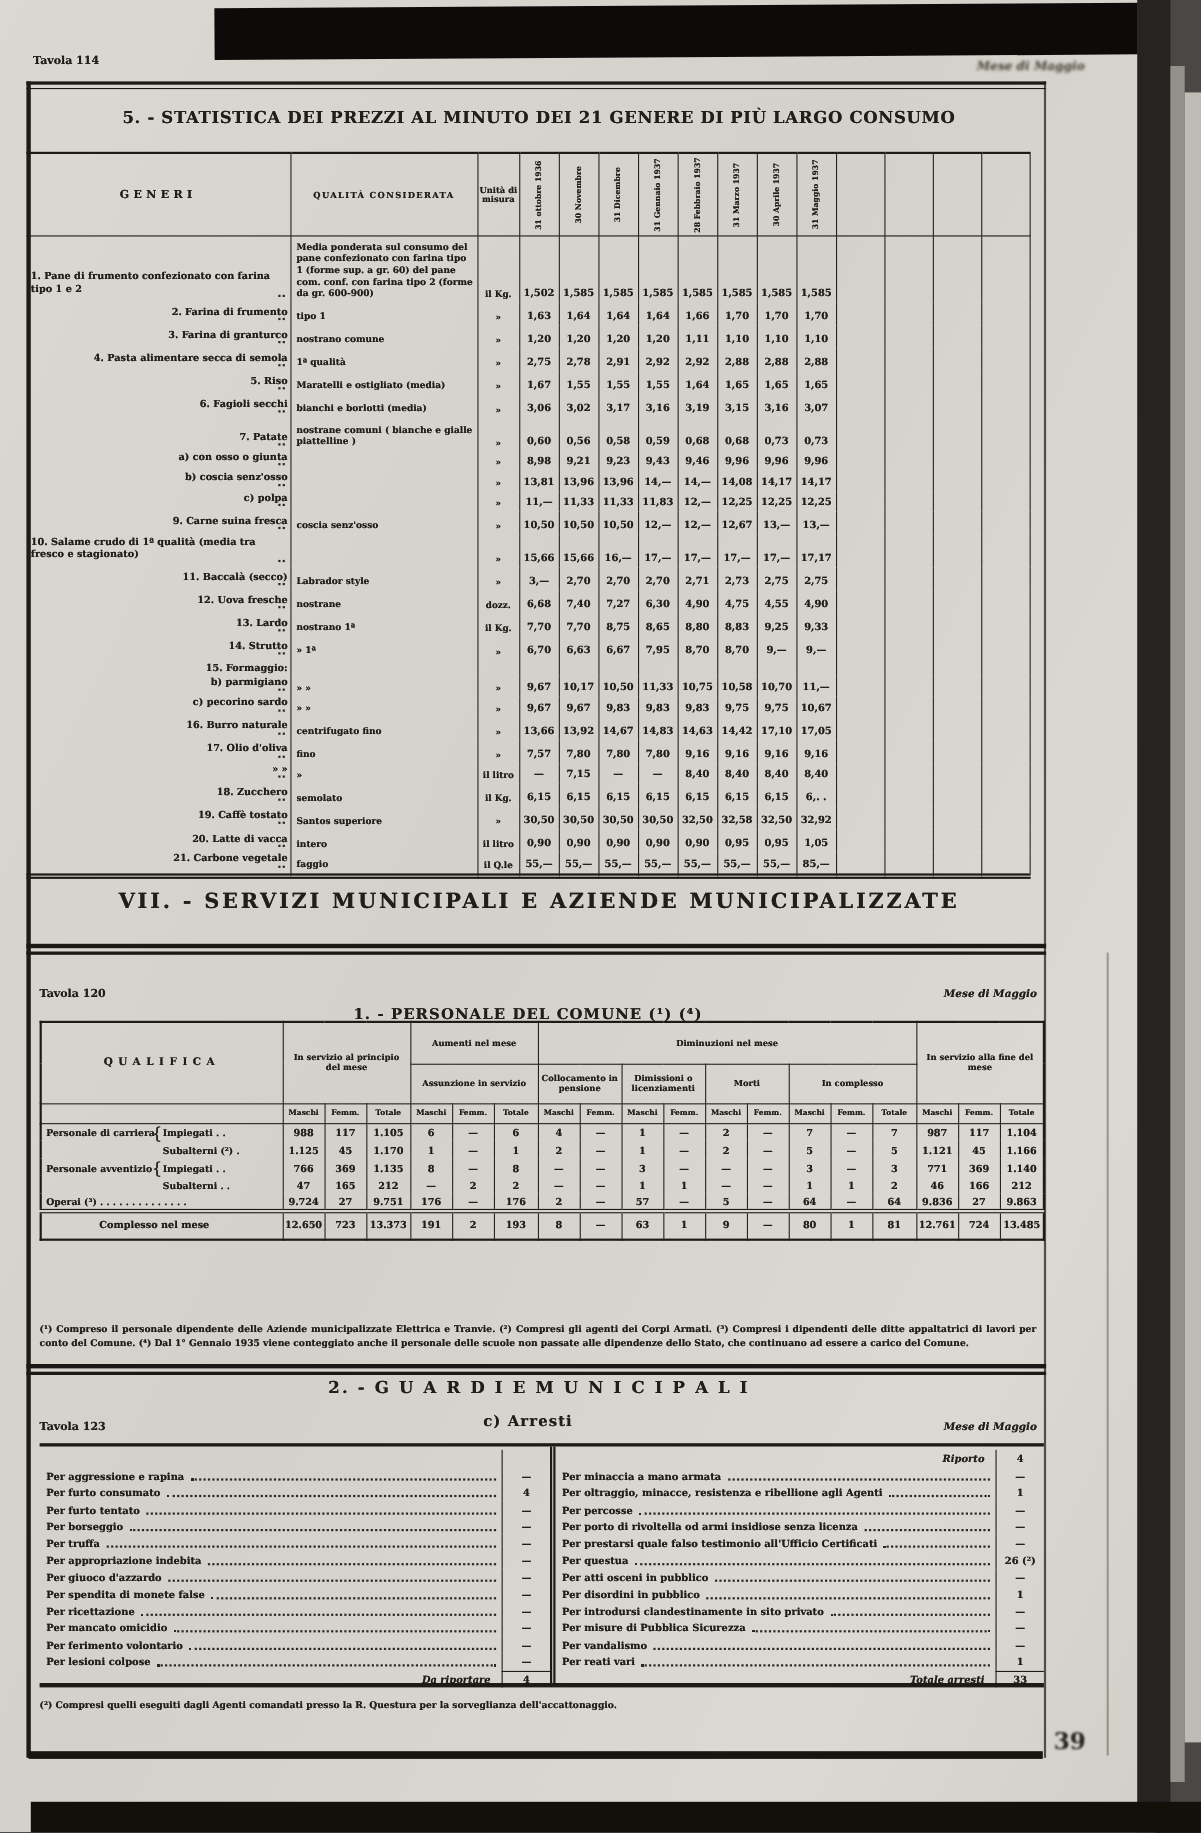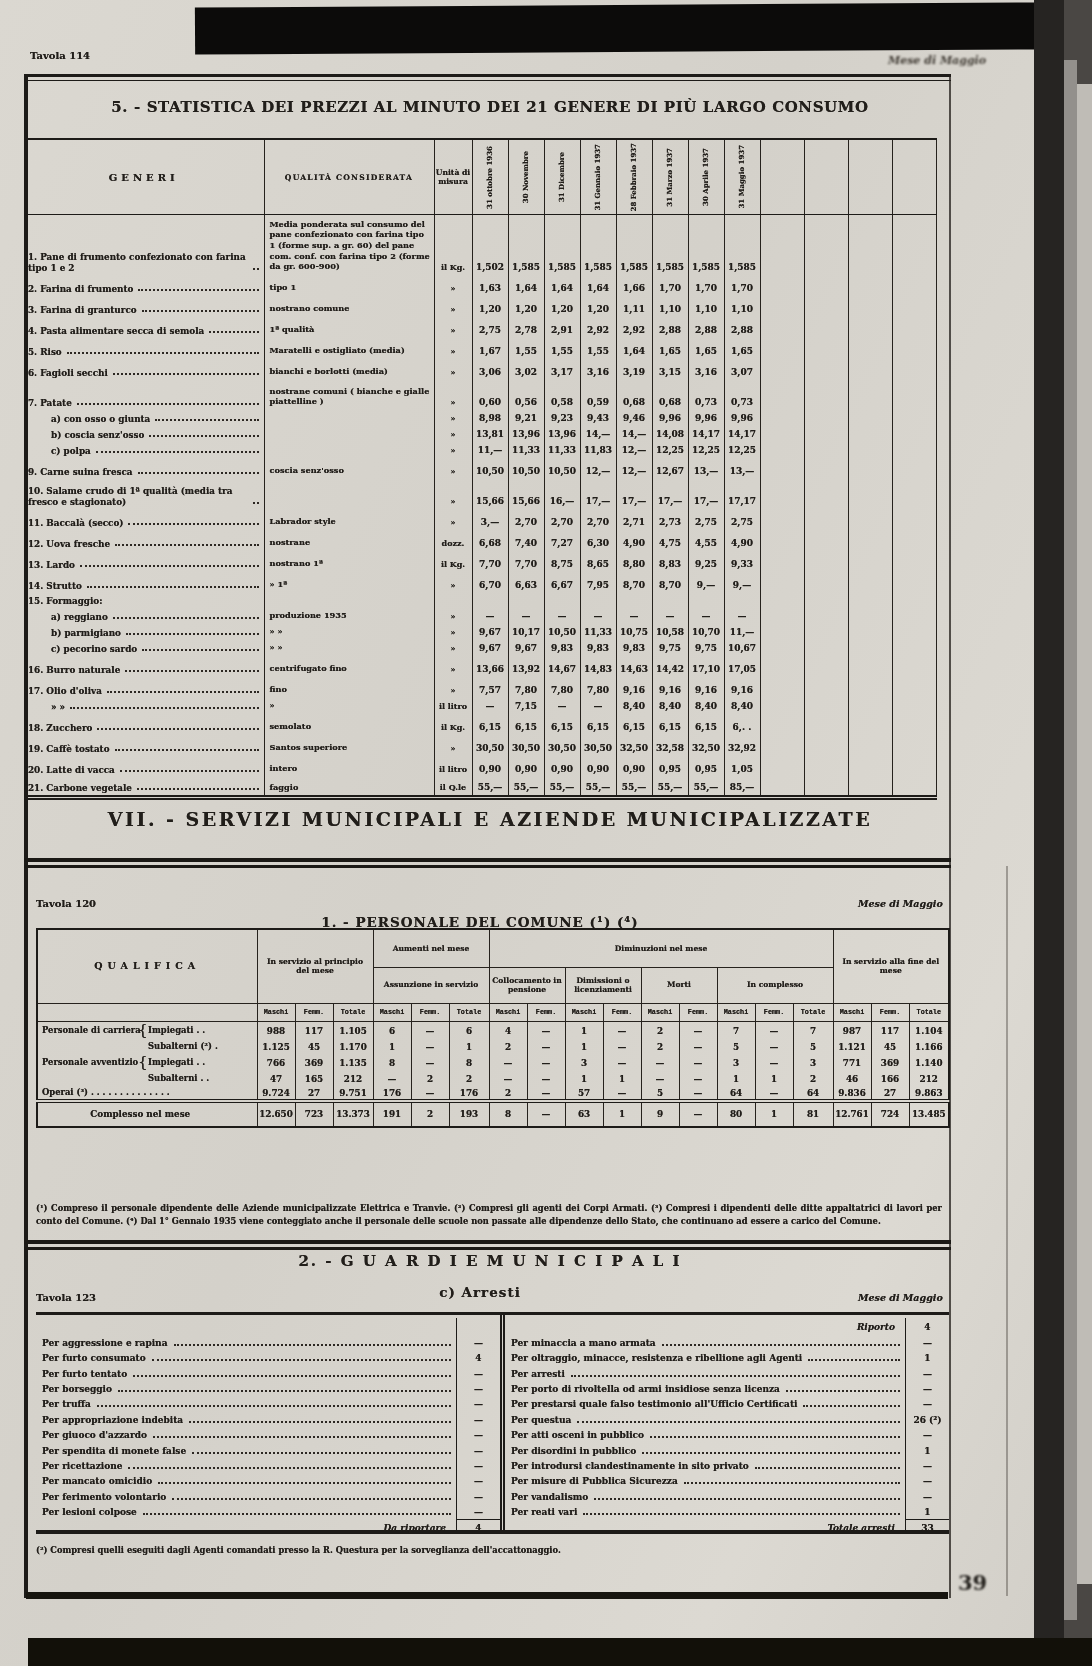--- a/index.html
+++ b/index.html
@@ -34,21 +34,21 @@
   
   #t1 { border-collapse:collapse; table-layout:fixed; width:912px; border-bottom:5px double #1d1b18; }
   #t1 thead td { border:1px solid #26221d; border-top:2px solid #1d1b18; border-bottom:1.5px solid #1d1b18;
     vertical-align:middle; text-align:center; font-weight:bold; height:68px; padding:1px; }
   #t1 thead td.gh { border-left:none; letter-spacing:4px; font-size:10px; }
   #t1 thead td.qh { font-size:7.6px; letter-spacing:1.2px; }
   #t1 thead td.uh { font-size:7.6px; line-height:1.2; }
   .vert { writing-mode:vertical-rl; transform:rotate(180deg); font-size:7px; font-weight:bold; line-height:1.05; white-space:nowrap; margin:2px auto; }
   #t1 tbody td { border-left:1px solid #26221d; border-right:1px solid #26221d; vertical-align:bottom; }
   #t1 tbody td.g { border-left:none; }
-  .gwrap { display:flex; align-items:flex-end; padding:1px 2px 2px 4px; }
+  .gwrap { display:flex; align-items:flex-end; padding:1px 2px 2px 4px;flex-direction:column; }
   .gwrap.ind { padding-left:27px; }
   .glbl { font-size:8.8px; font-weight:bold; line-height:1.18; white-space:normal; }
   .ldr { flex:1; min-width:6px; border-bottom:2px dotted #2c2722; margin:0 3px 3px 5px; height:2px; }
   #t1 td.q { font-size:8.2px; font-weight:bold; line-height:1.3; padding:1px 3px 3px 5px; }
   #t1 td.u { font-size:8px; font-weight:bold; text-align:center; padding-bottom:3px; }
   #t1 td.v { font-size:9px; font-weight:bold; text-align:center; padding-bottom:3px; }
   
   #t2 { border-collapse:collapse; table-layout:fixed; width:912px; border:2px solid #1d1b18; }
   #t2 thead td { border:1px solid #26221d; text-align:center; vertical-align:middle; font-weight:bold; font-size:7.6px; line-height:1.25; padding:1px 2px; }
   #t2 thead td.qlf { font-size:9.5px; letter-spacing:5px; }
@@ -493,42 +493,20 @@
         <td class="q"></td>
         <td class="u"></td>
         <td class="v"></td>
         <td class="v"></td>
         <td class="v"></td>
         <td class="v"></td>
         <td class="v"></td>
         <td class="v"></td>
         <td class="v"></td>
         <td class="v"></td>
-        <td class="e"></td>
-        <td class="e"></td>
-        <td class="e"></td>
-        <td class="e"></td>
-      </tr>
-      <tr class="prow" style="height: 16px;">
-        <td class="g">
-          <div class="gwrap ind">
-            <span class="glbl">a) reggiano</span>
-            <span class="ldr"></span>
-          </div>
-        </td>
-        <td class="q">produzione 1935</td>
-        <td class="u">»</td>
-        <td class="v">—</td>
-        <td class="v">—</td>
-        <td class="v">—</td>
-        <td class="v">—</td>
-        <td class="v">—</td>
-        <td class="v">—</td>
-        <td class="v">—</td>
-        <td class="v">—</td>
         <td class="e"></td>
         <td class="e"></td>
         <td class="e"></td>
         <td class="e"></td>
       </tr>
       <tr class="prow" style="height: 16px;">
         <td class="g">
           <div class="gwrap ind">
             <span class="glbl">b) parmigiano</span>
             <span class="ldr"></span>
@@ -765,21 +743,21 @@
       <td colspan="9">Diminuzioni nel mese</td>
       <td colspan="3" rowspan="2">In servizio alla fine del mese</td>
     </tr>
     <tr style="height:36px;">
       <td colspan="3">Assunzione in servizio</td>
       <td colspan="2">Collocamento in pensione</td>
       <td colspan="2">Dimissioni o licenziamenti</td>
       <td colspan="2">Morti</td>
       <td colspan="3">In complesso</td>
     </tr>
-    <tr class="sub" id="t2sub" style="height:18px;font-family:Liberation Mono, monospace;">
+    <tr class="sub" id="t2sub" style="height:18px;">
       <td></td>
     <td>Maschi</td>
         <td>Femm.</td>
         <td>Totale</td>
         <td>Maschi</td>
         <td>Femm.</td>
         <td>Totale</td>
         <td>Maschi</td>
         <td>Femm.</td>
         <td>Maschi</td>
@@ -1033,21 +1011,21 @@
     </div>
     <div id="t3right" style="display:contents;"><div class="arow">
           <span class="albl">Per minaccia a mano armata</span>
           <span class="aldr"></span>
           <span class="aval">—</span>
         </div><div class="arow">
           <span class="albl">Per oltraggio, minacce, resistenza e ribellione agli Agenti</span>
           <span class="aldr"></span>
           <span class="aval">1</span>
         </div><div class="arow">
-          <span class="albl">Per arresti</span>
+          <span class="albl">Per percosse</span>
           <span class="aldr"></span>
           <span class="aval">—</span>
         </div><div class="arow">
           <span class="albl">Per porto di rivoltella od armi insidiose senza licenza</span>
           <span class="aldr"></span>
           <span class="aval">—</span>
         </div><div class="arow">
           <span class="albl">Per prestarsi quale falso testimonio all'Ufficio Certificati</span>
           <span class="aldr"></span>
           <span class="aval">—</span>

